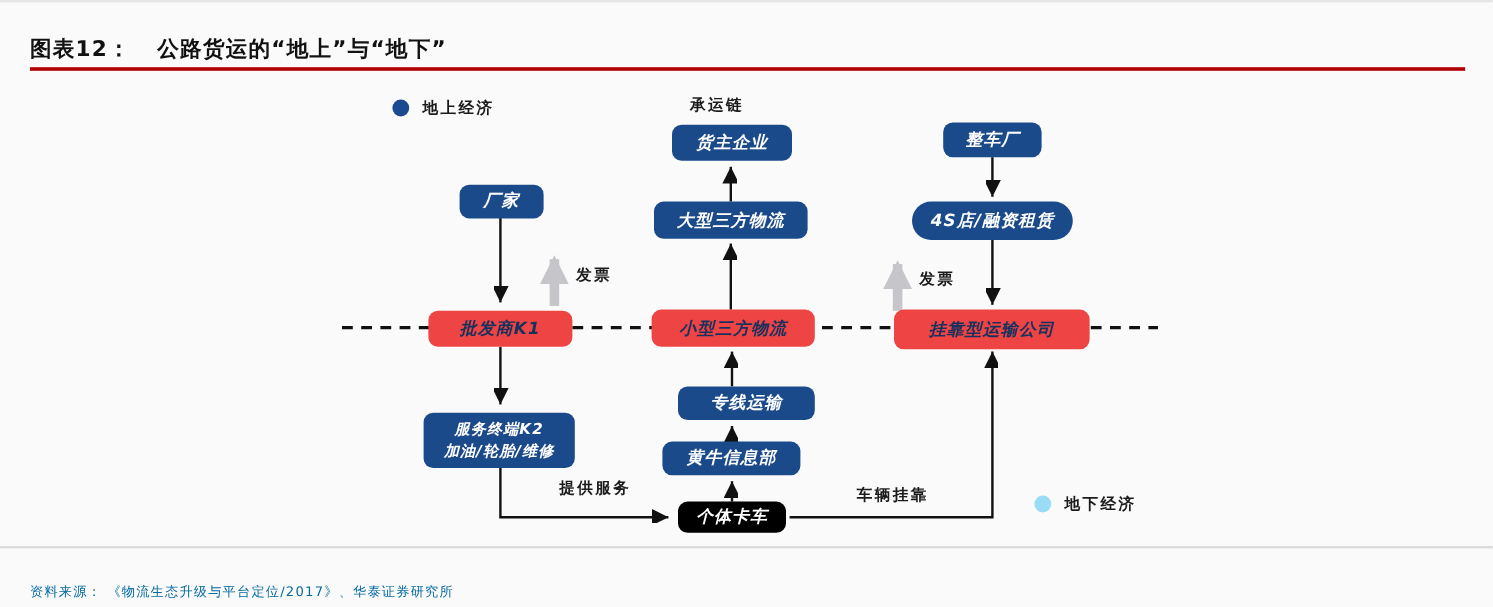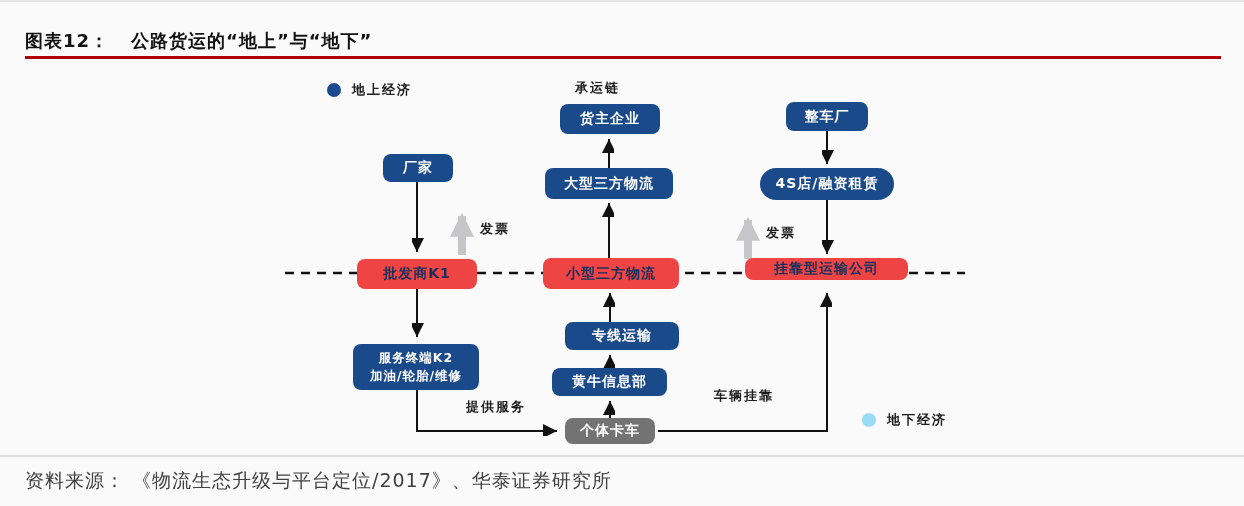--- a/index.html
+++ b/index.html
@@ -25,41 +25,41 @@
     position: absolute; left: 25px; top: 56px; width: 1196px; height: 3px;
     background: #b20000;
   }
   
   .connectors { position: absolute; left: 0; top: 0; z-index: 1; }
   .box {
     position: absolute; z-index: 2;
     display: flex; flex-direction: column; align-items: center; justify-content: center;
     border-radius: 8px;
     font-weight: bold; font-size: 14px; letter-spacing: 1px;
-    color: #ffffff; white-space: nowrap;
+    color: #ffffff; white-space: nowrap; font-style: italic;
   }
   .box.dark  { background: #1b4a8b; }
   .box.light { background: #ef4444; color: #15315e; }
-  .box.red   { background: #737373; }
+  .box.red   { background: #000000; }
   .edge-label {
     position: absolute; z-index: 2;
     font-size: 13px; font-weight: bold; color: #1b1b1b;
     letter-spacing: 2px; white-space: nowrap;
   }
   .legend { position: absolute; z-index: 2; display: flex; align-items: center; }
   .legend .dot { width: 14px; height: 14px; border-radius: 50%; margin-right: 11px; }
   .legend .lbl { font-size: 13px; font-weight: bold; color: #1b1b1b; letter-spacing: 2px; }
   
   .footer-rule {
     position: absolute; left: 0; top: 455px; width: 1244px; height: 2px;
     background: #dddbdb;
   }
   .source-line {
-    position: absolute; left: 25px; top: 468px;
-    font-size: 19px; color: #404040; letter-spacing: 1px; white-space: nowrap;
+    position: absolute; left: 25px; top: 486px;
+    font-size: 11px; color: #0369a1; letter-spacing: 1px; white-space: nowrap;
   }
 </style>
 </head>
 <body>
 
 <div class="top-hairline"></div>
 
 <div class="header">
   <span class="fig-label">图表12：</span><span>公路货运的“地上”与“地下”</span>
 </div>
@@ -107,37 +107,37 @@
 <div class="box dark" style="left:545px; top:168px; width:128px; height:31px;">大型三方物流</div>
 
 <div class="box dark" style="left:786px; top:102px; width:82px; height:29px;">整车厂</div>
 
 <div class="box dark" style="left:760px; top:168px; width:134px; height:32px;border-radius:16px;">4S店/融资租赁</div>
 
 <div class="box light" style="left:357px; top:259px; width:120px; height:30px;">批发商K1</div>
 
 <div class="box light" style="left:543px; top:258px; width:136px; height:31px;">小型三方物流</div>
 
-<div class="box light" style="left:745px; top:258px; width:163px; height:22px;">挂靠型运输公司</div>
+<div class="box light" style="left:745px; top:258px; width:163px; height:33px;">挂靠型运输公司</div>
 
 <div class="box dark" style="left:353px; top:344px; width:126px; height:46px; font-size:12.5px; line-height:1.45;">
   <span>服务终端K2</span>
   <span>加油/轮胎/维修</span>
 </div>
 
 <div class="box dark" style="left:565px; top:322px; width:114px; height:28px;">专线运输</div>
 
 <div class="box dark" style="left:552px; top:368px; width:115px; height:28px;">黄牛信息部</div>
 
 <div class="box red" style="left:565px; top:418px; width:90px; height:26px;">个体卡车</div>
 
 <div class="edge-label" style="left:480px; top:220px;">发票</div>
 <div class="edge-label" style="left:766px; top:224px;">发票</div>
 <div class="edge-label" style="left:466px; top:398px;font-family:Liberation Mono, monospace;">提供服务</div>
-<div class="edge-label" style="left:714px; top:387px;">车辆挂靠</div>
+<div class="edge-label" style="left:714px; top:404px;">车辆挂靠</div>
 
 <div class="legend" style="left:862px; top:411px;font-family:Liberation Mono, monospace;">
   <span class="dot" style="background:#9adcf5;"></span>
   <span class="lbl">地下经济</span>
 </div>
 
 <div class="footer-rule"></div>
 <div class="source-line">资料来源：  《物流生态升级与平台定位/2017》、华泰证券研究所</div>
 
 </body></html>

